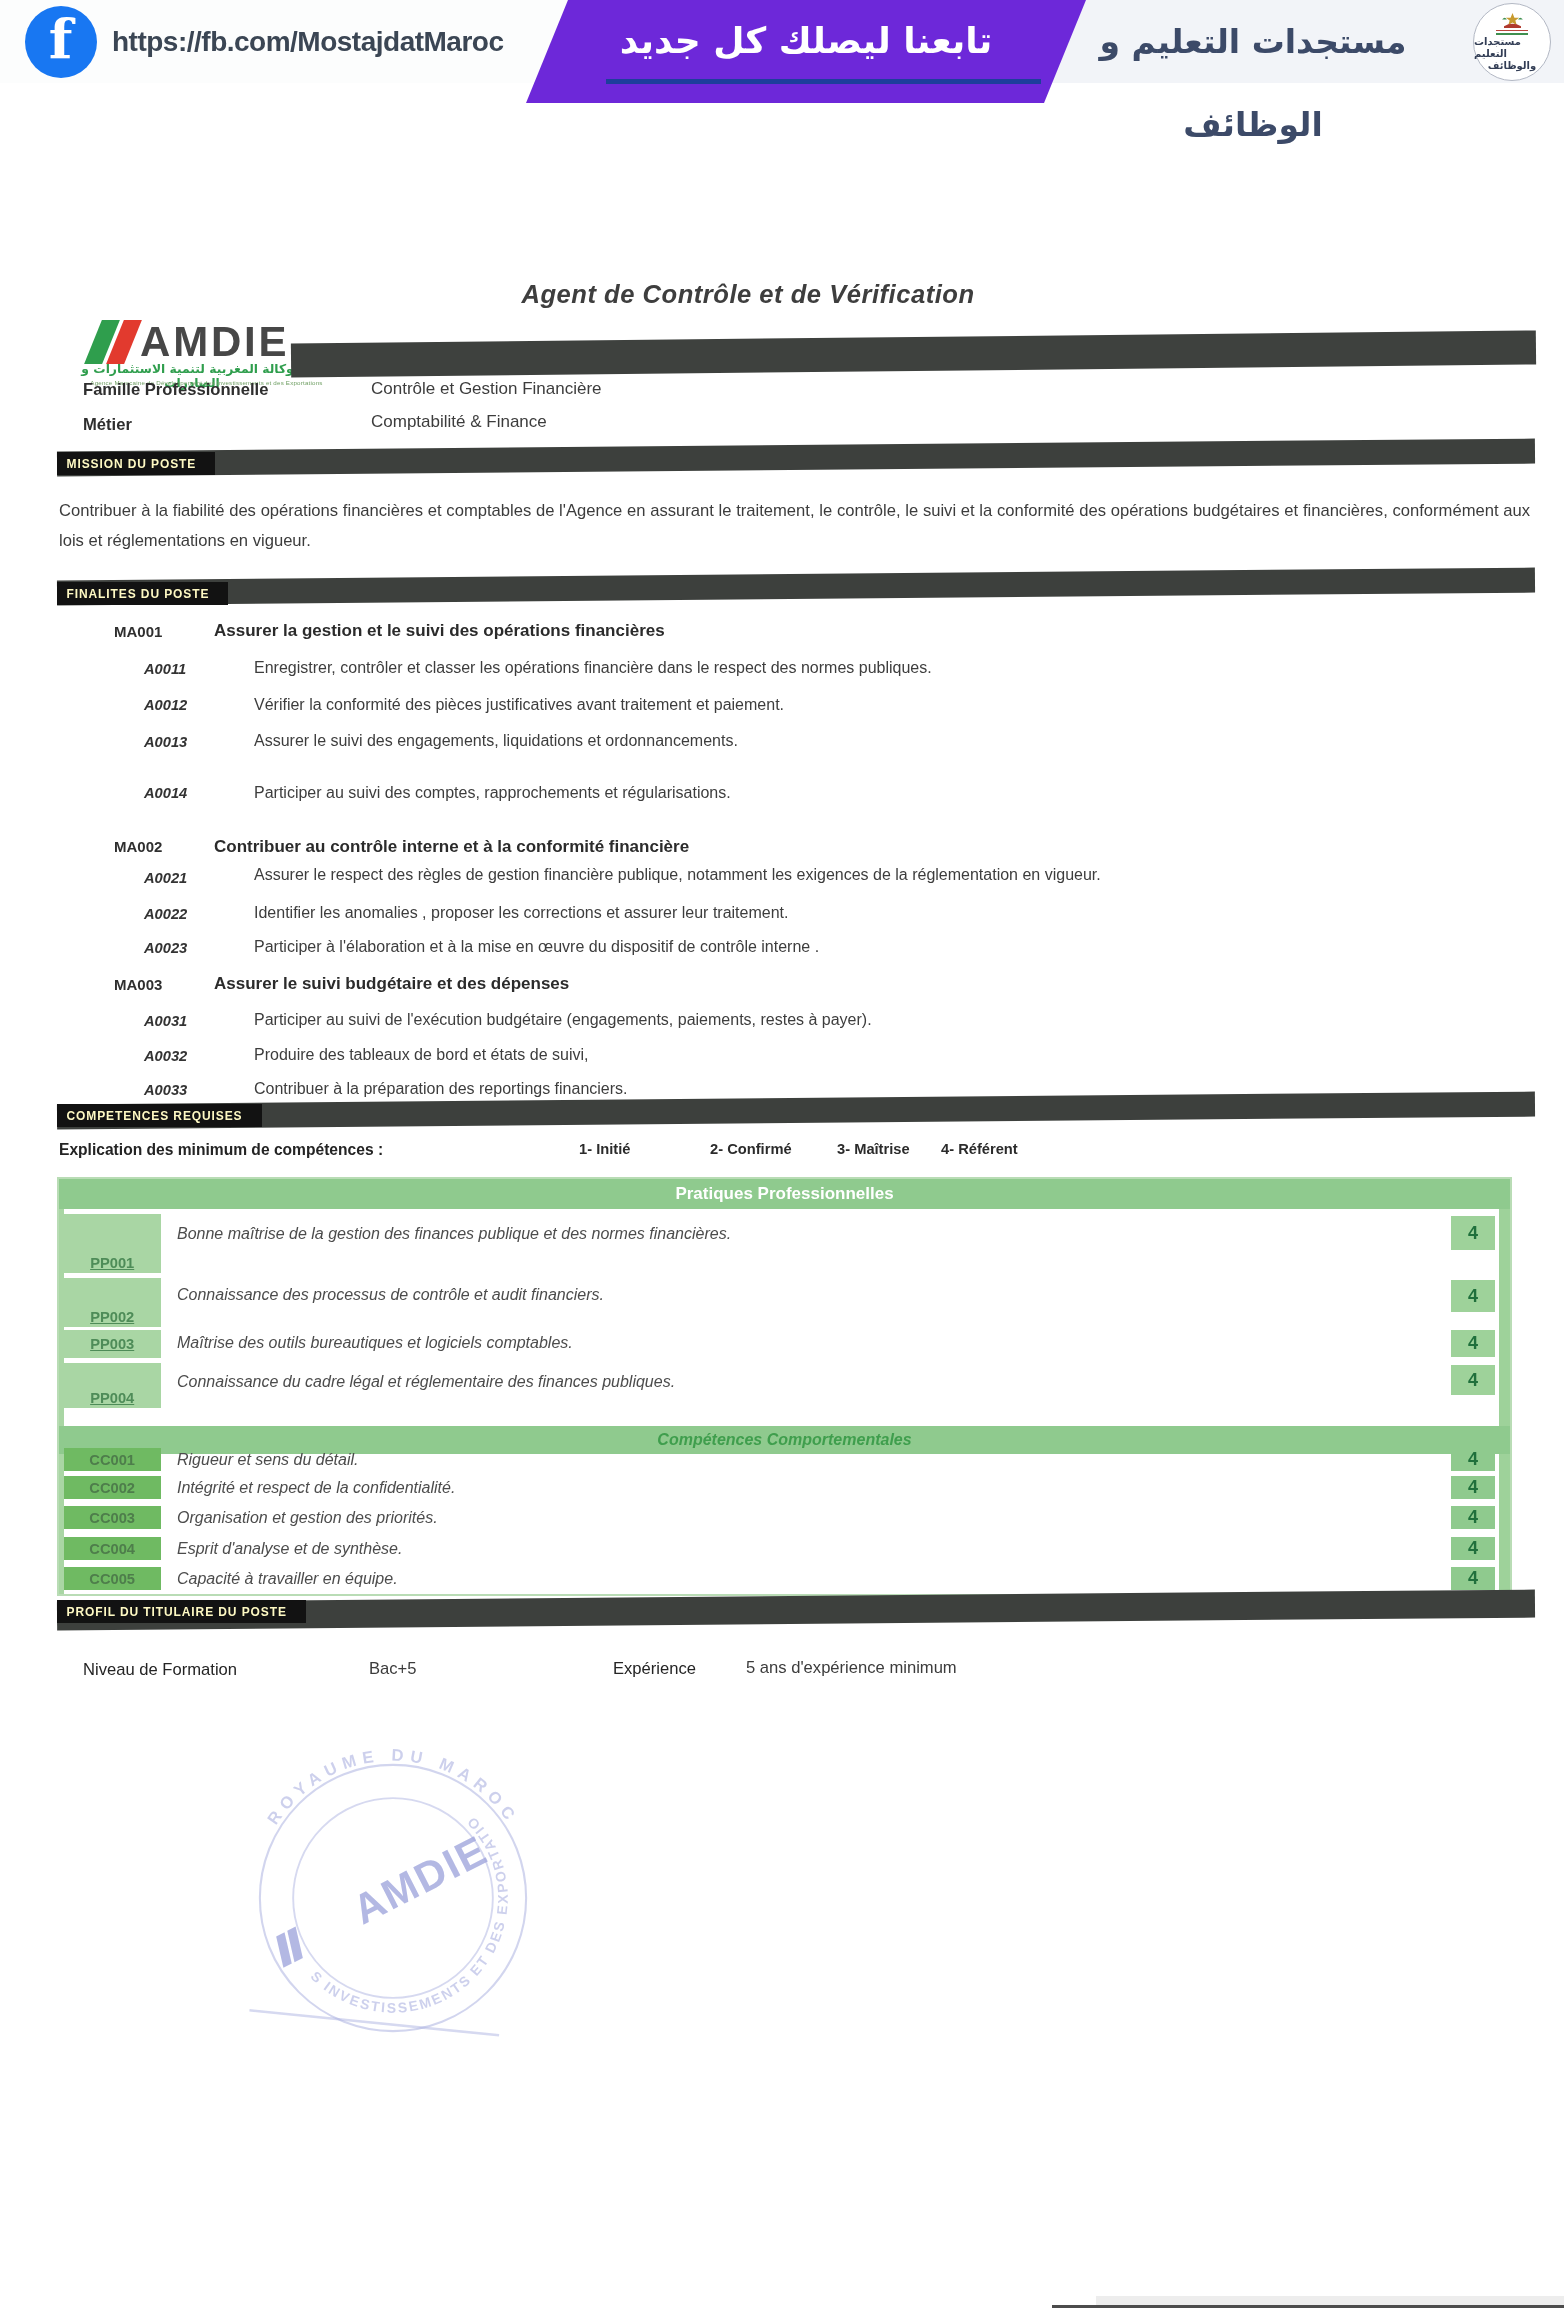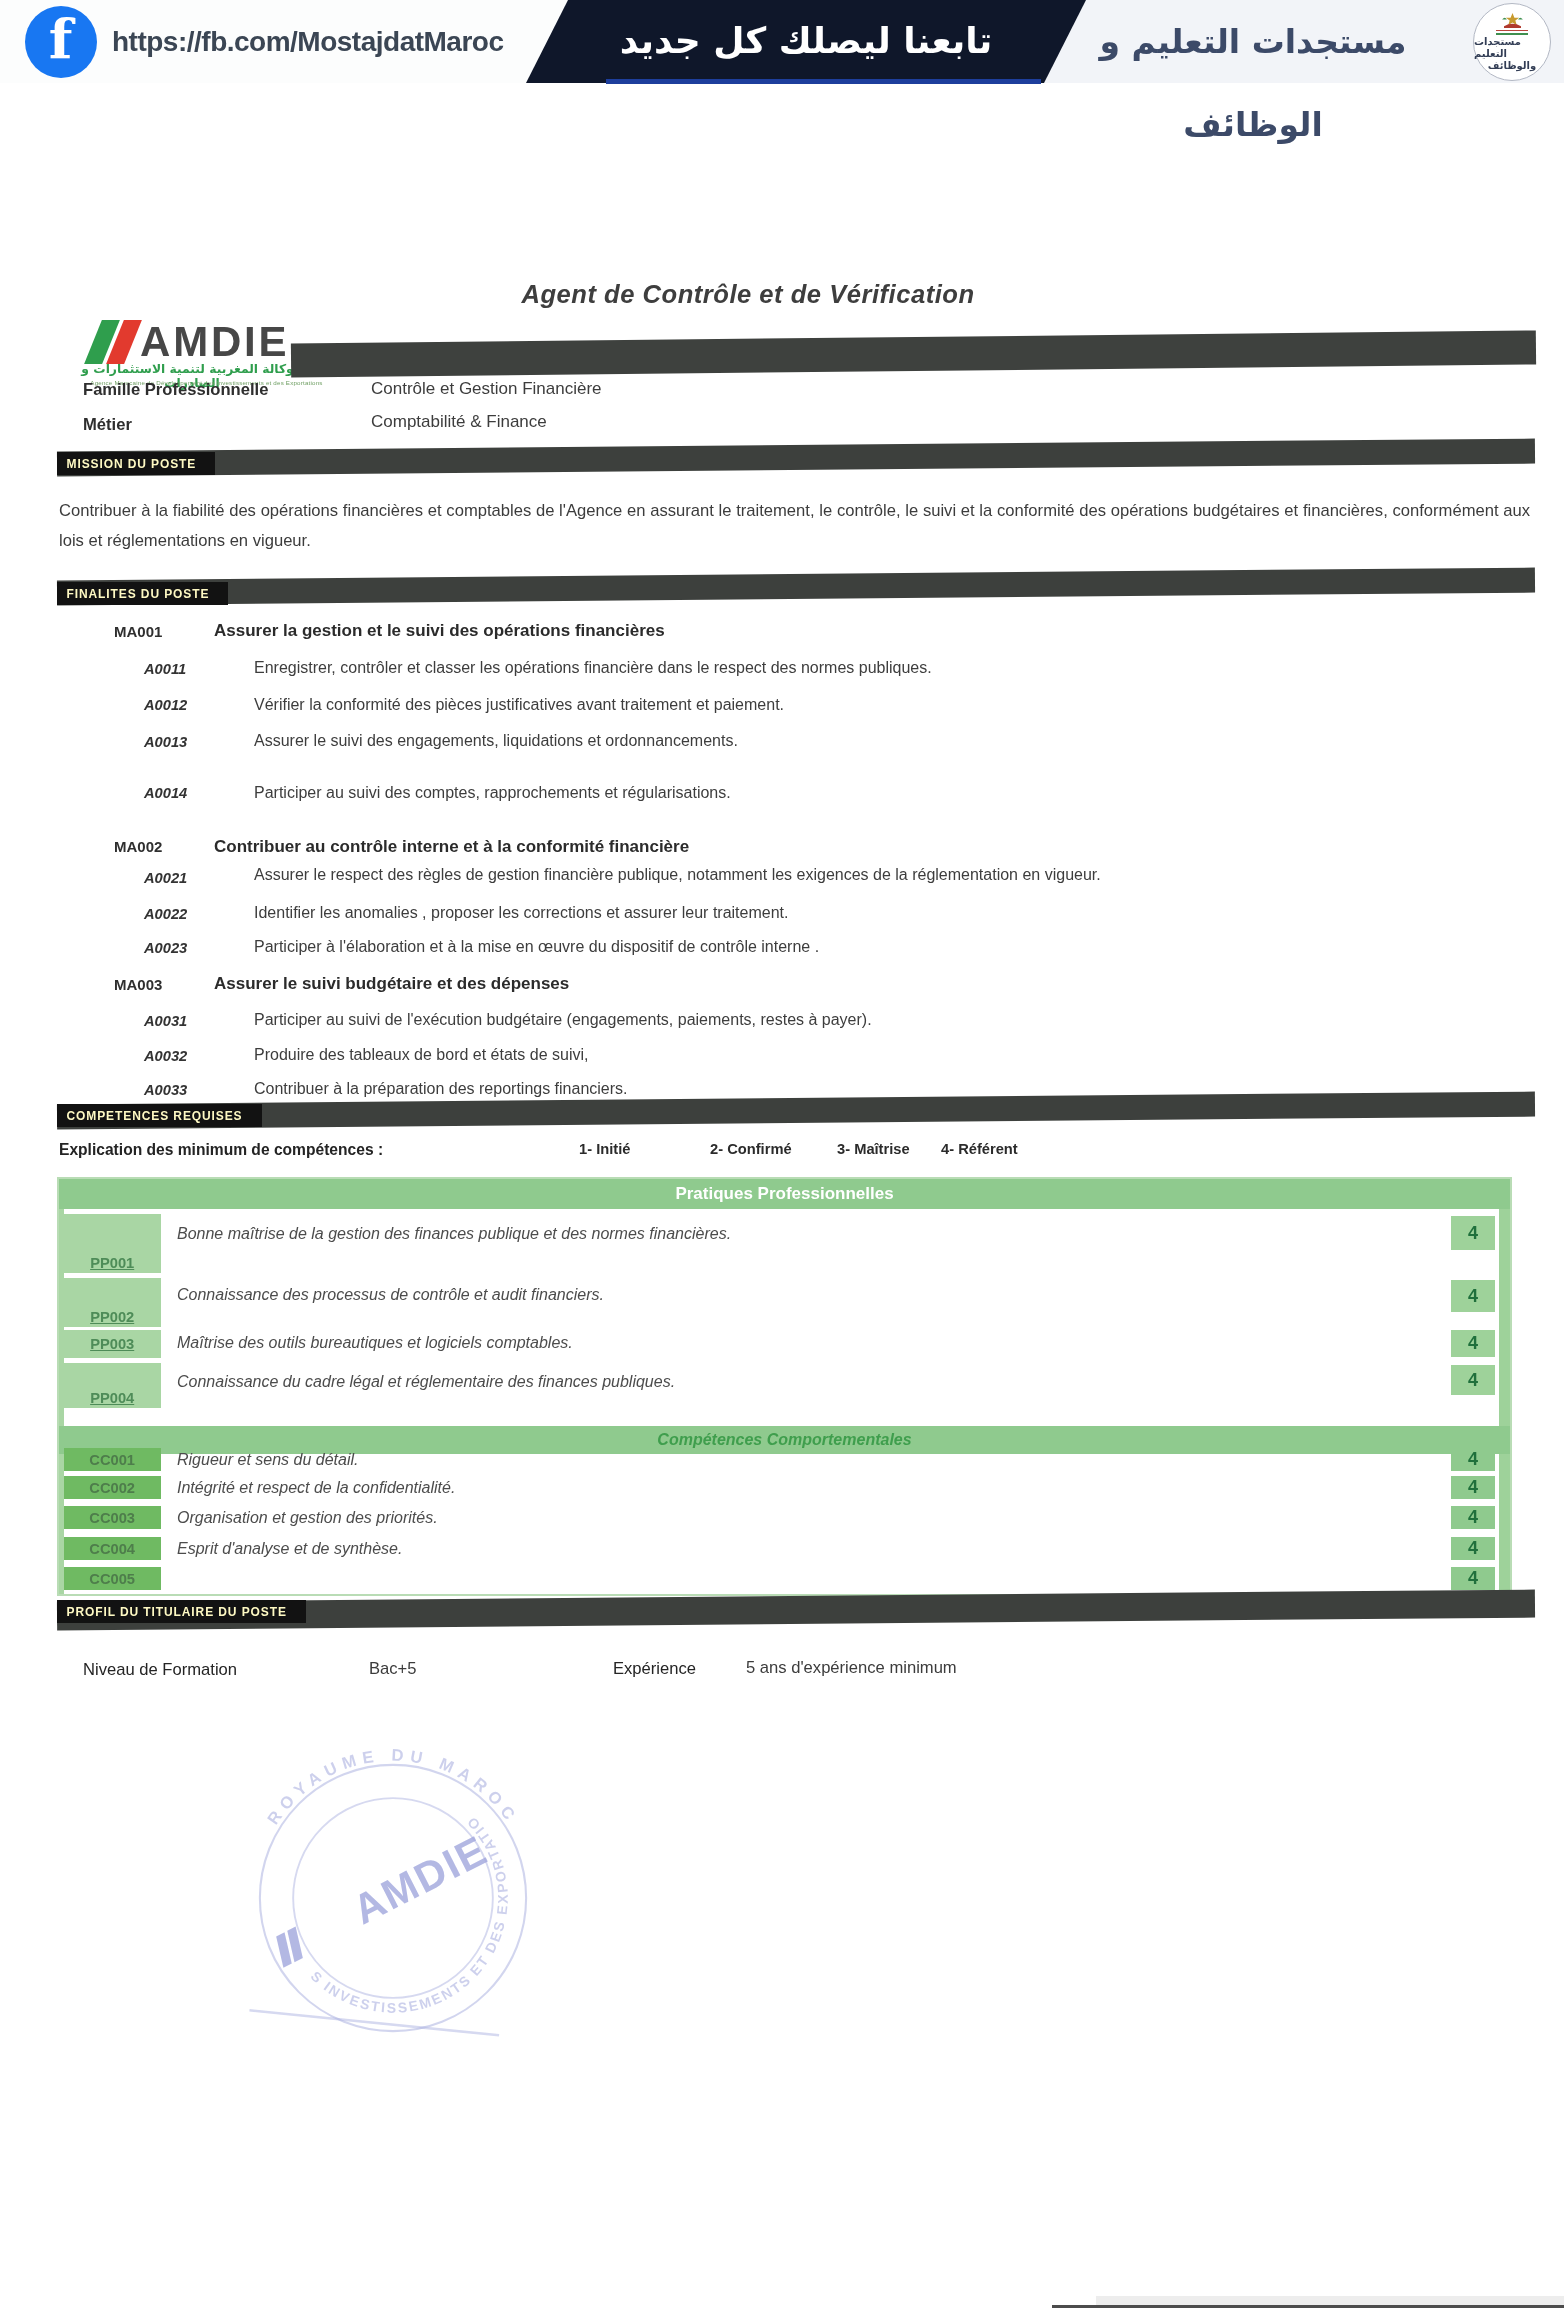--- a/index.html
+++ b/index.html
@@ -7,21 +7,21 @@
         font-family:"Liberation Sans",sans-serif;color:#3c3c3c;}
 
   
   .banner{position:absolute;top:0;left:0;width:1564px;height:83px;background:#fcfdfd;}
   .banner-right-bg{position:absolute;top:0;left:1033px;right:0;height:83px;background:#f2f4f8;}
   .fb-icon{position:absolute;top:5.7px;left:24.6px;width:72px;height:72px;border-radius:50%;
            background:#1877f2;color:#fff;text-align:center;line-height:66px;
            font-size:55px;font-weight:bold;font-family:"DejaVu Serif",serif;}
   .fb-url{position:absolute;top:0;left:112px;height:83px;line-height:83px;
           font-size:28px;font-weight:bold;color:#3b4654;letter-spacing:-0.5px;text-decoration:none;}
-  .follow-shape{position:absolute;top:0;left:526px;width:560px;height:83px;background:#0f172a;
+  .follow-shape{position:absolute;top:0;left:526px;width:560px;height:103px;background:#6d28d9;
                 clip-path:polygon(7.5% 0,100% 0,92.5% 100%,0 100%);}
   .follow-text{display:block;height:83px;line-height:81px;text-align:center;color:#ffffff;
                font-size:36px;font-weight:bold;font-family:"DejaVu Sans",sans-serif;}
   .navy-strip{position:absolute;top:79px;left:606px;width:435px;height:4.7px;background:#1d3e9c;}
   .brand-text{position:absolute;top:0;left:1045px;width:416px;height:83px;line-height:83px;
               text-align:center;font-size:33px;font-weight:bold;color:#3c4a68;
               font-family:"DejaVu Sans",sans-serif;}
   .badge{position:absolute;top:2.8px;left:1473px;width:78px;height:78px;border-radius:50%;
          background:#fff;border:1.9px solid #b3b8c4;box-sizing:border-box;
          display:flex;flex-direction:column;align-items:center;justify-content:center;}
@@ -241,20 +241,21 @@
       <div class="code-cell">
         <span>CC004</span>
         </div>
       <div class="desc">Esprit d'analyse et de synthèse.</div>
       <div class="level-box">4</div>
     </div>
     <div class="trow cc" style="top:388px;height:23px;">
       <div class="code-cell">
         <span>CC005</span>
         </div>
+      <div class="desc">Capacité à travailler en équipe.</div>
       <div class="level-box">4</div>
     </div>
   </div>
 
   <div class="sec-line" style="top:1596px;height:28px;"></div>
   <div class="sec-chip" style="top:1600px;">PROFIL DU TITULAIRE DU POSTE</div>
 
   <div class="profil-label" style="top:1660px;left:83px;">Niveau de Formation</div>
   <div class="profil-value" style="top:1659px;left:369px;">Bac+5</div>
   <div class="profil-label" style="top:1659px;left:613px;">Expérience</div>

